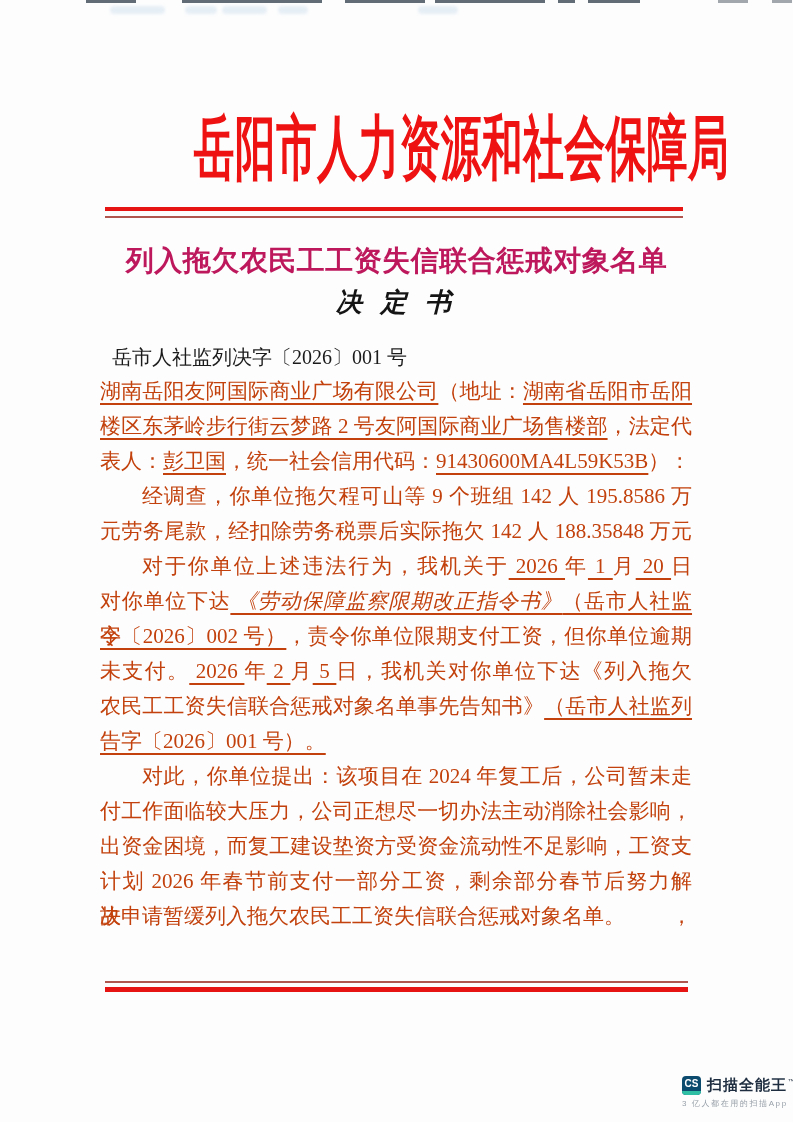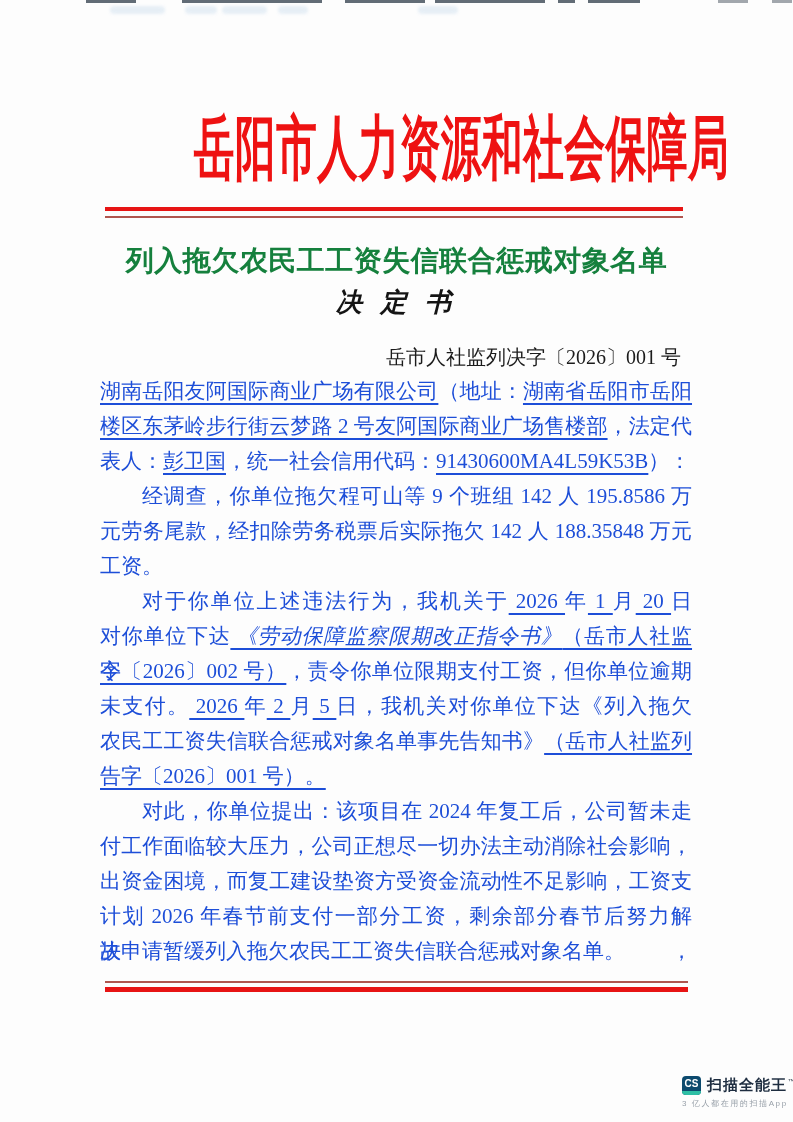--- a/index.html
+++ b/index.html
@@ -18,28 +18,28 @@
     display:inline-block;white-space:nowrap;font-weight:bold;
     font-size:70px;line-height:86px;color:#ee1212;
     transform:scaleX(.58);transform-origin:center center;
     letter-spacing:1px;
   }
   .rule{position:absolute;}
   .rule-h1{top:207px;left:105px;width:578px;height:4px;background:#e71414;}
   .rule-h2{top:216px;left:105px;width:578px;height:2px;background:#b0564f;}
   
   .t1{position:absolute;top:242px;left:0;width:793px;text-align:center;
-      font-size:28px;font-weight:bold;color:#15803d;letter-spacing:0.5px;}
+      font-size:28px;font-weight:bold;color:#be185d;letter-spacing:0.5px;}
   .t2{position:absolute;top:285px;left:0;width:793px;text-align:center;
       font-size:26px;font-weight:bold;color:#141414;letter-spacing:6px;font-style:italic;}
-  .docnum{position:absolute;top:344px;left:89px;width:592px;text-align:right;
+  .docnum{position:absolute;top:344px;left:112px;width:592px;text-align:left;
       font-size:20px;color:#1b1b1b;}
   
   .body-text{position:absolute;top:374px;left:100px;width:592px;
-      font-size:21px;color:#1d4ed8;}
+      font-size:21px;color:#c2410c;}
   .bline{line-height:35px;height:35px;overflow:visible;}
   .bline.just{text-align:justify;text-align-last:justify;}
   .bline.ind{text-indent:42px;}
   .u{text-decoration:underline;text-decoration-thickness:1.5px;
      text-underline-offset:5px;text-decoration-skip-ink:none;}
   .k{font-style:italic;}
   
   .rule-f1{top:981px;left:105px;width:583px;height:2px;background:#b0564f;}
   .rule-f2{top:987px;left:105px;width:583px;height:5px;background:#e71414;}
   
@@ -86,21 +86,20 @@
   <div class="t1">列入拖欠农民工工资失信联合惩戒对象名单</div>
   <div class="t2">决 定 书</div>
   <div class="docnum">岳市人社监列决字〔2026〕001 号</div>
 
   <div class="body-text">
       <div class="bline just"><span class="u">湖南岳阳友阿国际商业广场有限公司</span><span>（地址：</span><span class="u">湖南省岳阳市岳阳</span></div>
       <div class="bline just"><span class="u">楼区东茅岭步行街云梦路 2 号友阿国际商业广场售楼部</span><span>，法定代</span></div>
       <div class="bline"><span>表人：</span><span class="u">彭卫国</span><span>，统一社会信用代码：</span><span class="u">91430600MA4L59K53B</span><span>）：</span></div>
       <div class="bline ind just"><span>经调查，你单位拖欠程可山等 9 个班组 142 人 195.8586 万</span></div>
       <div class="bline just"><span>元劳务尾款，经扣除劳务税票后实际拖欠 142 人 188.35848 万元</span></div>
-      <div class="bline"><span>工资。</span></div>
       <div class="bline ind just"><span>对于你单位上述违法行为，我机关于</span><span class="u"> 2026 </span><span>年</span><span class="u"> 1 </span><span>月</span><span class="u"> 20 </span><span>日</span></div>
       <div class="bline just"><span>对你单位下达</span><span class="u k"> 《劳动保障监察限期改正指令书》</span><span class="u">（岳市人社监令</span></div>
       <div class="bline just"><span class="u">字〔2026〕002 号）</span><span>，责令你单位限期支付工资，但你单位逾期</span></div>
       <div class="bline just"><span>未支付。</span><span class="u"> 2026 </span><span>年</span><span class="u"> 2 </span><span>月</span><span class="u"> 5 </span><span>日，我机关对你单位下达《列入拖欠</span></div>
       <div class="bline just"><span>农民工工资失信联合惩戒对象名单事先告知书》</span><span class="u">（岳市人社监列</span></div>
       <div class="bline"><span class="u">告字〔2026〕001 号）。</span></div>
       <div class="bline ind just"><span>对此，你单位提出：该项目在 2024 年复工后，公司暂未走</span></div>
       <div class="bline just"><span>付工作面临较大压力，公司正想尽一切办法主动消除社会影响，</span></div>
       <div class="bline just"><span>出资金困境，而复工建设垫资方受资金流动性不足影响，工资支</span></div>
       <div class="bline just"><span>计划 2026 年春节前支付一部分工资，剩余部分春节后努力解决，</span></div>

